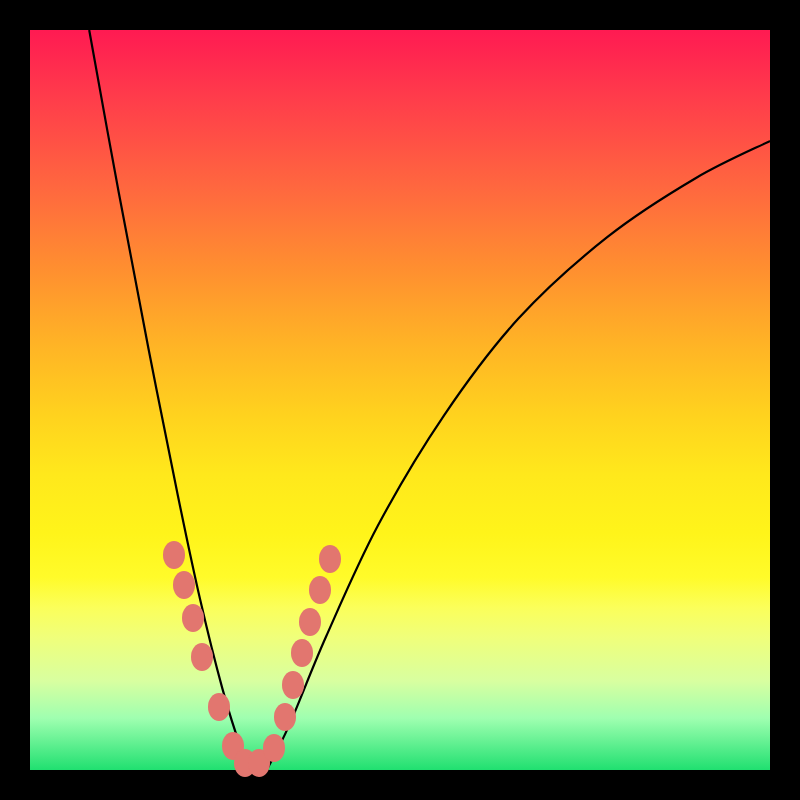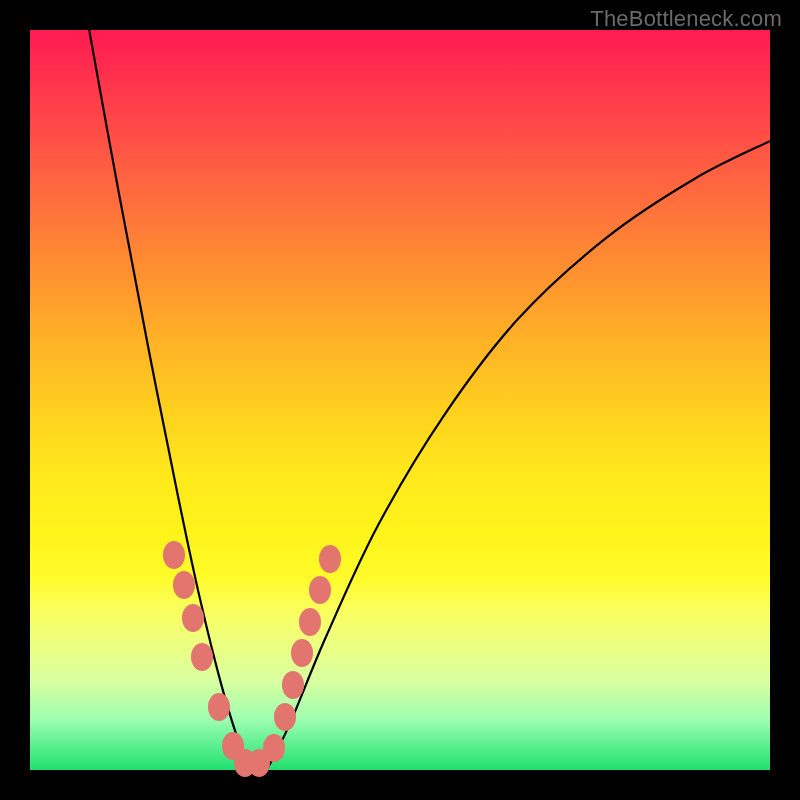--- a/index.html
+++ b/index.html
@@ -65,21 +65,20 @@
     height: 28px;
     background: #e2766f;
     border-radius: 11px / 14px;
     transform: translate(-50%, -50%);
   }
 </style>
 </head>
 <body>
 
 <div class="frame">
-  <div class="watermark">TheBottleneck.com</div>
 
   <div class="plot-area">
     <svg class="curve" viewBox="0 0 740 740" preserveAspectRatio="none">
       <path fill="none" stroke="#000" stroke-width="2.2" d="M 59.2 0.0 C 64.1 27.1, 78.9 109.8, 88.8 162.8 C 98.7 215.8, 108.5 267.6, 118.4 318.2 C 128.3 368.8, 139.4 424.3, 148.0 466.2 C 156.6 508.1, 162.8 537.7, 170.2 569.8 C 177.6 601.9, 185.6 633.9, 192.4 658.6 C 199.2 683.3, 206.0 704.2, 210.9 717.8 C 215.8 731.4, 220.2 736.3, 222.0 740.0" id="path-left"></path>
       <path fill="none" stroke="#000" stroke-width="2.2" d="M 236.8 740.0 C 240.5 732.6, 249.1 717.8, 259.0 695.6 C 268.9 673.4, 281.2 640.1, 296.0 606.8 C 310.8 573.5, 328.1 532.8, 347.8 495.8 C 367.5 458.8, 391.0 419.3, 414.4 384.8 C 437.8 350.3, 461.3 318.2, 488.4 288.6 C 515.5 259.0, 547.6 230.6, 577.2 207.2 C 606.8 183.8, 638.9 164.0, 666.0 148.0 C 693.1 132.0, 727.7 117.2, 740.0 111.0" id="path-right"></path>
     </svg>
     <div id="markers-layer">
         <div class="marker" style="left: 144.3px; top: 525.4px;"></div>
         <div class="marker" style="left: 153.92px; top: 555px;"></div>
         <div class="marker" style="left: 162.8px; top: 588.3px;"></div>

